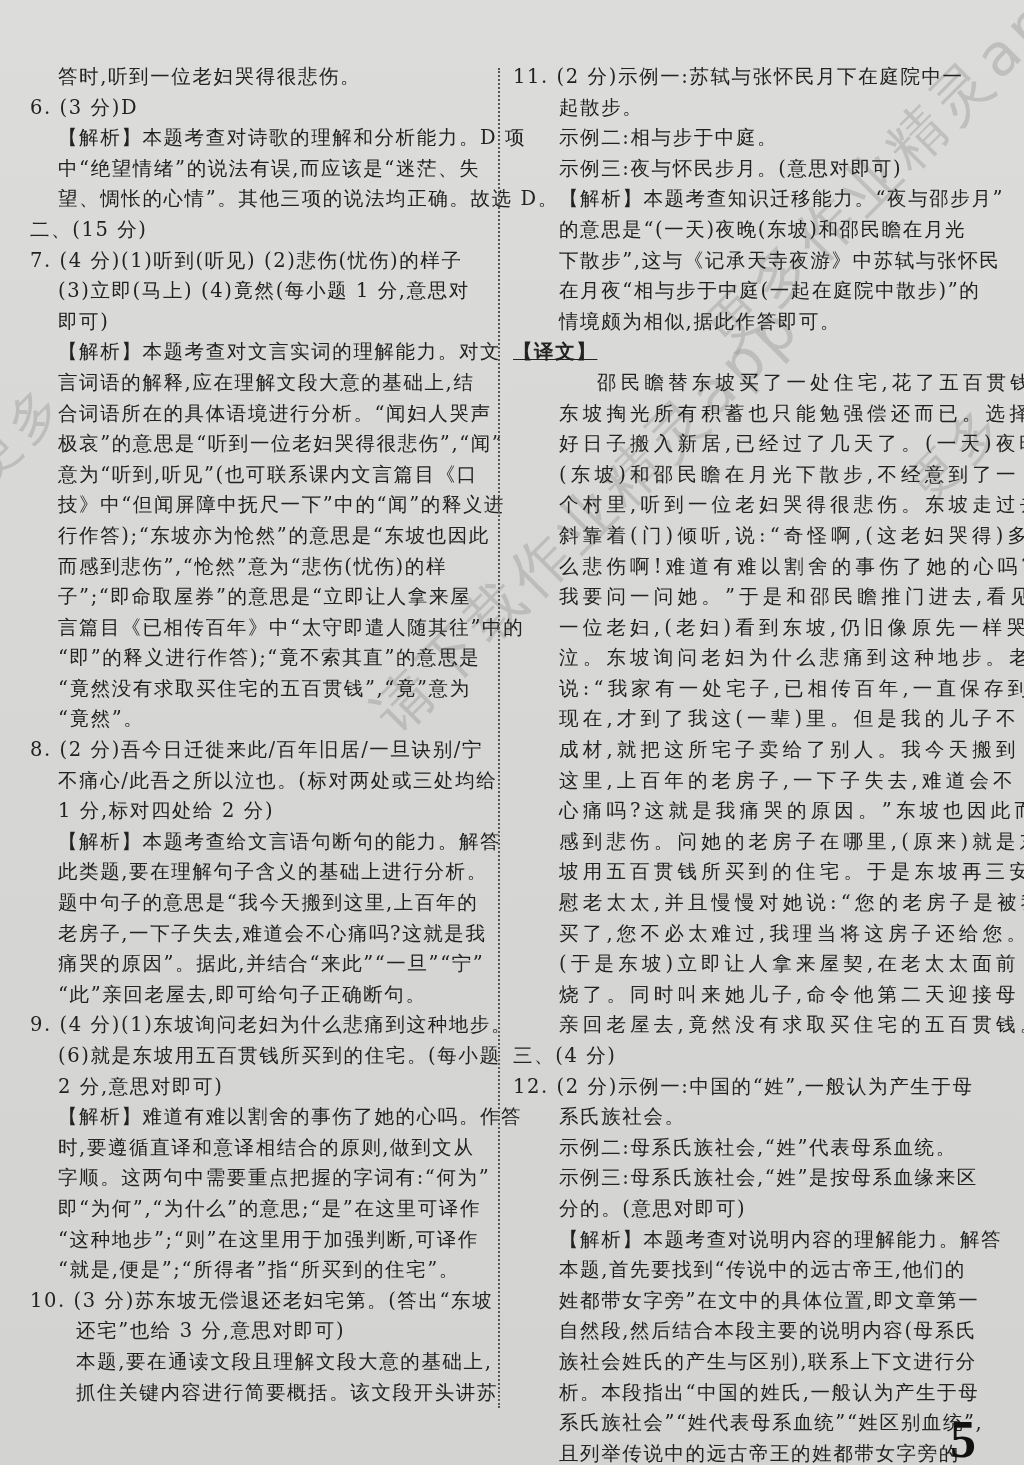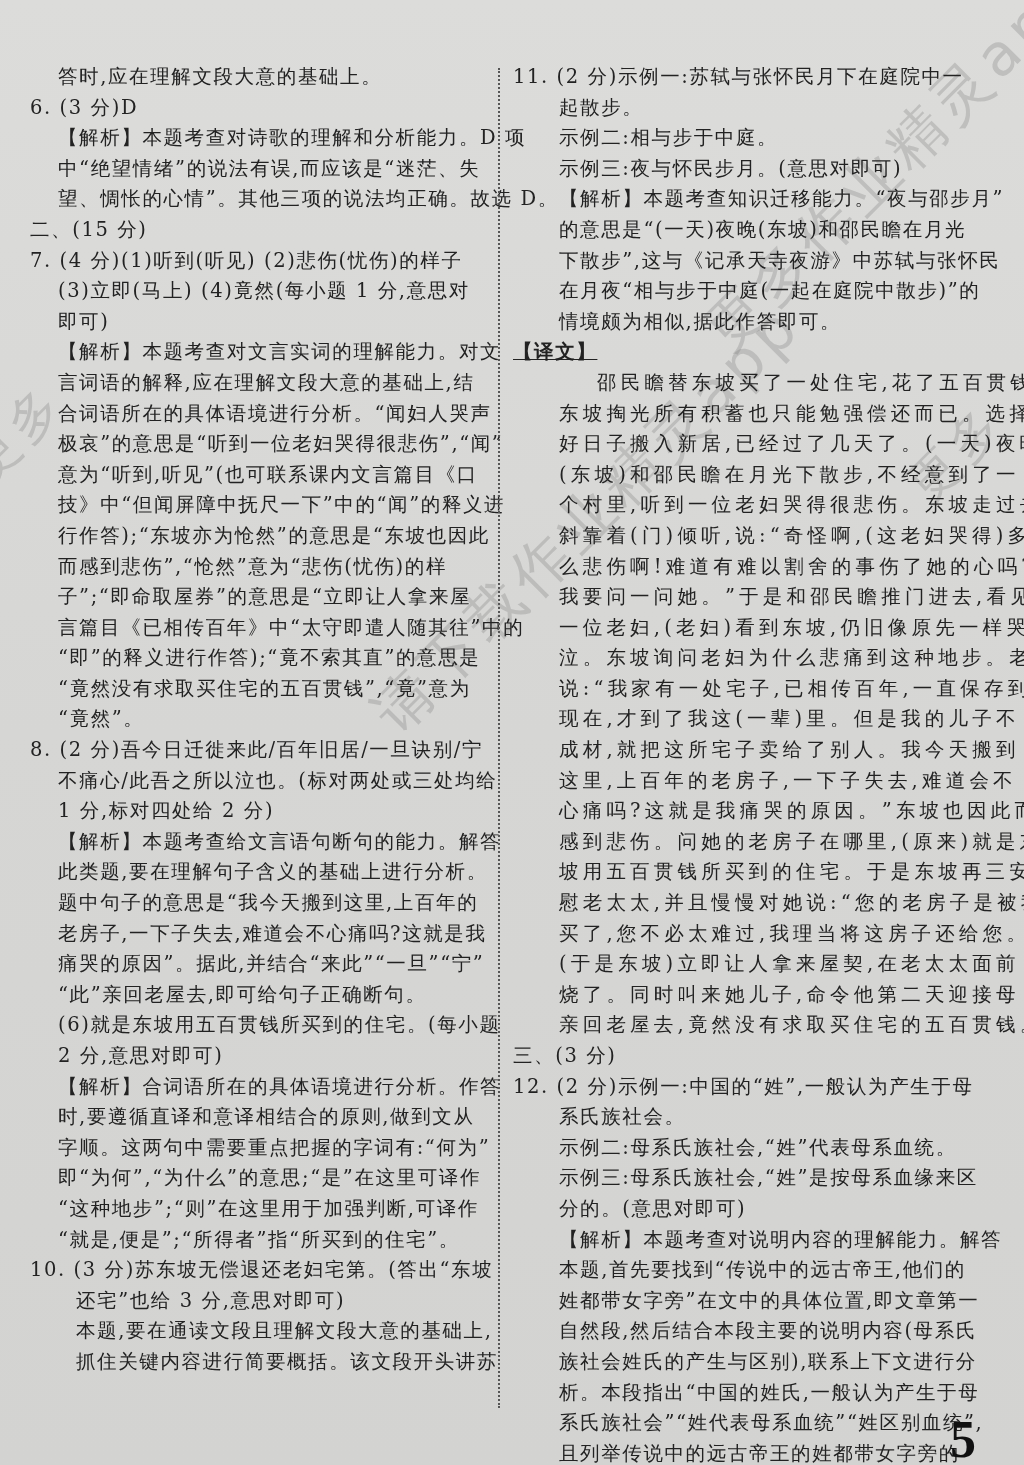--- a/index.html
+++ b/index.html
@@ -40,21 +40,21 @@
 <body>
 
 <div class="page">
 
   <div class="wm" style="left:300px; top:480px;">请下载作业精灵app</div>
   <div class="wm" style="left:640px; top:120px;">更多作业精灵app</div>
   <div class="wm" style="left:-40px; top:400px; font-size:50px;">更多</div>
   <div class="wm" style="left:900px; top:420px; font-size:50px;">更多</div>
 
   <div class="col col-left" id="left-col">
-      <div class="line ind1">答时,应在理解文段大意的基础上。</div>
+      <div class="line ind1">答时,听到一位老妇哭得很悲伤。</div>
       <div class="line ">6. (3 分)D</div>
       <div class="line ind1">【解析】本题考查对诗歌的理解和分析能力。D 项</div>
       <div class="line ind1">中“绝望情绪”的说法有误,而应该是“迷茫、失</div>
       <div class="line ind1">望、惆怅的心情”。其他三项的说法均正确。故选 D。</div>
       <div class="line section">二、(15 分)</div>
       <div class="line ">7. (4 分)(1)听到(听见)  (2)悲伤(忧伤)的样子</div>
       <div class="line ind1">(3)立即(马上)  (4)竟然(每小题 1 分,意思对</div>
       <div class="line ind1">即可)</div>
       <div class="line ind1">【解析】本题考查对文言实词的理解能力。对文</div>
       <div class="line ind1">言词语的解释,应在理解文段大意的基础上,结</div>
@@ -71,23 +71,24 @@
       <div class="line ind1">“竟然”。</div>
       <div class="line ">8. (2 分)吾今日迁徙来此/百年旧居/一旦诀别/宁</div>
       <div class="line ind1">不痛心/此吾之所以泣也。(标对两处或三处均给</div>
       <div class="line ind1">1 分,标对四处给 2 分)</div>
       <div class="line ind1">【解析】本题考查给文言语句断句的能力。解答</div>
       <div class="line ind1">此类题,要在理解句子含义的基础上进行分析。</div>
       <div class="line ind1">题中句子的意思是“我今天搬到这里,上百年的</div>
       <div class="line ind1">老房子,一下子失去,难道会不心痛吗?这就是我</div>
       <div class="line ind1">痛哭的原因”。据此,并结合“来此”“一旦”“宁”</div>
       <div class="line ind1">“此”亲回老屋去,即可给句子正确断句。</div>
+      <div class="line ">9. (4 分)(1)东坡询问老妇为什么悲痛到这种地步。</div>
       <div class="line ind1">(6)就是东坡用五百贯钱所买到的住宅。(每小题</div>
       <div class="line ind1">2 分,意思对即可)</div>
-      <div class="line ind1">【解析】合词语所在的具体语境进行分析。作答</div>
+      <div class="line ind1">【解析】难道有难以割舍的事伤了她的心吗。作答</div>
       <div class="line ind1">时,要遵循直译和意译相结合的原则,做到文从</div>
       <div class="line ind1">字顺。这两句中需要重点把握的字词有:“何为”</div>
       <div class="line ind1">即“为何”,“为什么”的意思;“是”在这里可译作</div>
       <div class="line ind1">“这种地步”;“则”在这里用于加强判断,可译作</div>
       <div class="line ind1">“就是,便是”;“所得者”指“所买到的住宅”。</div>
       <div class="line ">10. (3 分)苏东坡无偿退还老妇宅第。(答出“东坡</div>
       <div class="line ind3">还宅”也给 3 分,意思对即可)</div>
       <div class="line ind3">本题,要在通读文段且理解文段大意的基础上,</div>
       <div class="line ind3">抓住关键内容进行简要概括。该文段开头讲苏</div>
     </div>
@@ -118,21 +119,21 @@
       <div class="line tr">成材,就把这所宅子卖给了别人。我今天搬到</div>
       <div class="line tr">这里,上百年的老房子,一下子失去,难道会不</div>
       <div class="line tr">心痛吗?这就是我痛哭的原因。”东坡也因此而</div>
       <div class="line tr">感到悲伤。问她的老房子在哪里,(原来)就是东</div>
       <div class="line tr">坡用五百贯钱所买到的住宅。于是东坡再三安</div>
       <div class="line tr">慰老太太,并且慢慢对她说:“您的老房子是被我</div>
       <div class="line tr">买了,您不必太难过,我理当将这房子还给您。”</div>
       <div class="line tr">(于是东坡)立即让人拿来屋契,在老太太面前</div>
       <div class="line tr">烧了。同时叫来她儿子,命令他第二天迎接母</div>
       <div class="line tr">亲回老屋去,竟然没有求取买住宅的五百贯钱。</div>
-      <div class="line section">三、(3 分)</div>
+      <div class="line section">三、(4 分)</div>
       <div class="line ">12. (2 分)示例一:中国的“姓”,一般认为产生于母</div>
       <div class="line ind3">系氏族社会。</div>
       <div class="line ind3">示例二:母系氏族社会,“姓”代表母系血统。</div>
       <div class="line ind3">示例三:母系氏族社会,“姓”是按母系血缘来区</div>
       <div class="line ind3">分的。(意思对即可)</div>
       <div class="line ind3">【解析】本题考查对说明内容的理解能力。解答</div>
       <div class="line ind3">本题,首先要找到“传说中的远古帝王,他们的</div>
       <div class="line ind3">姓都带女字旁”在文中的具体位置,即文章第一</div>
       <div class="line ind3">自然段,然后结合本段主要的说明内容(母系氏</div>
       <div class="line ind3">族社会姓氏的产生与区别),联系上下文进行分</div>

